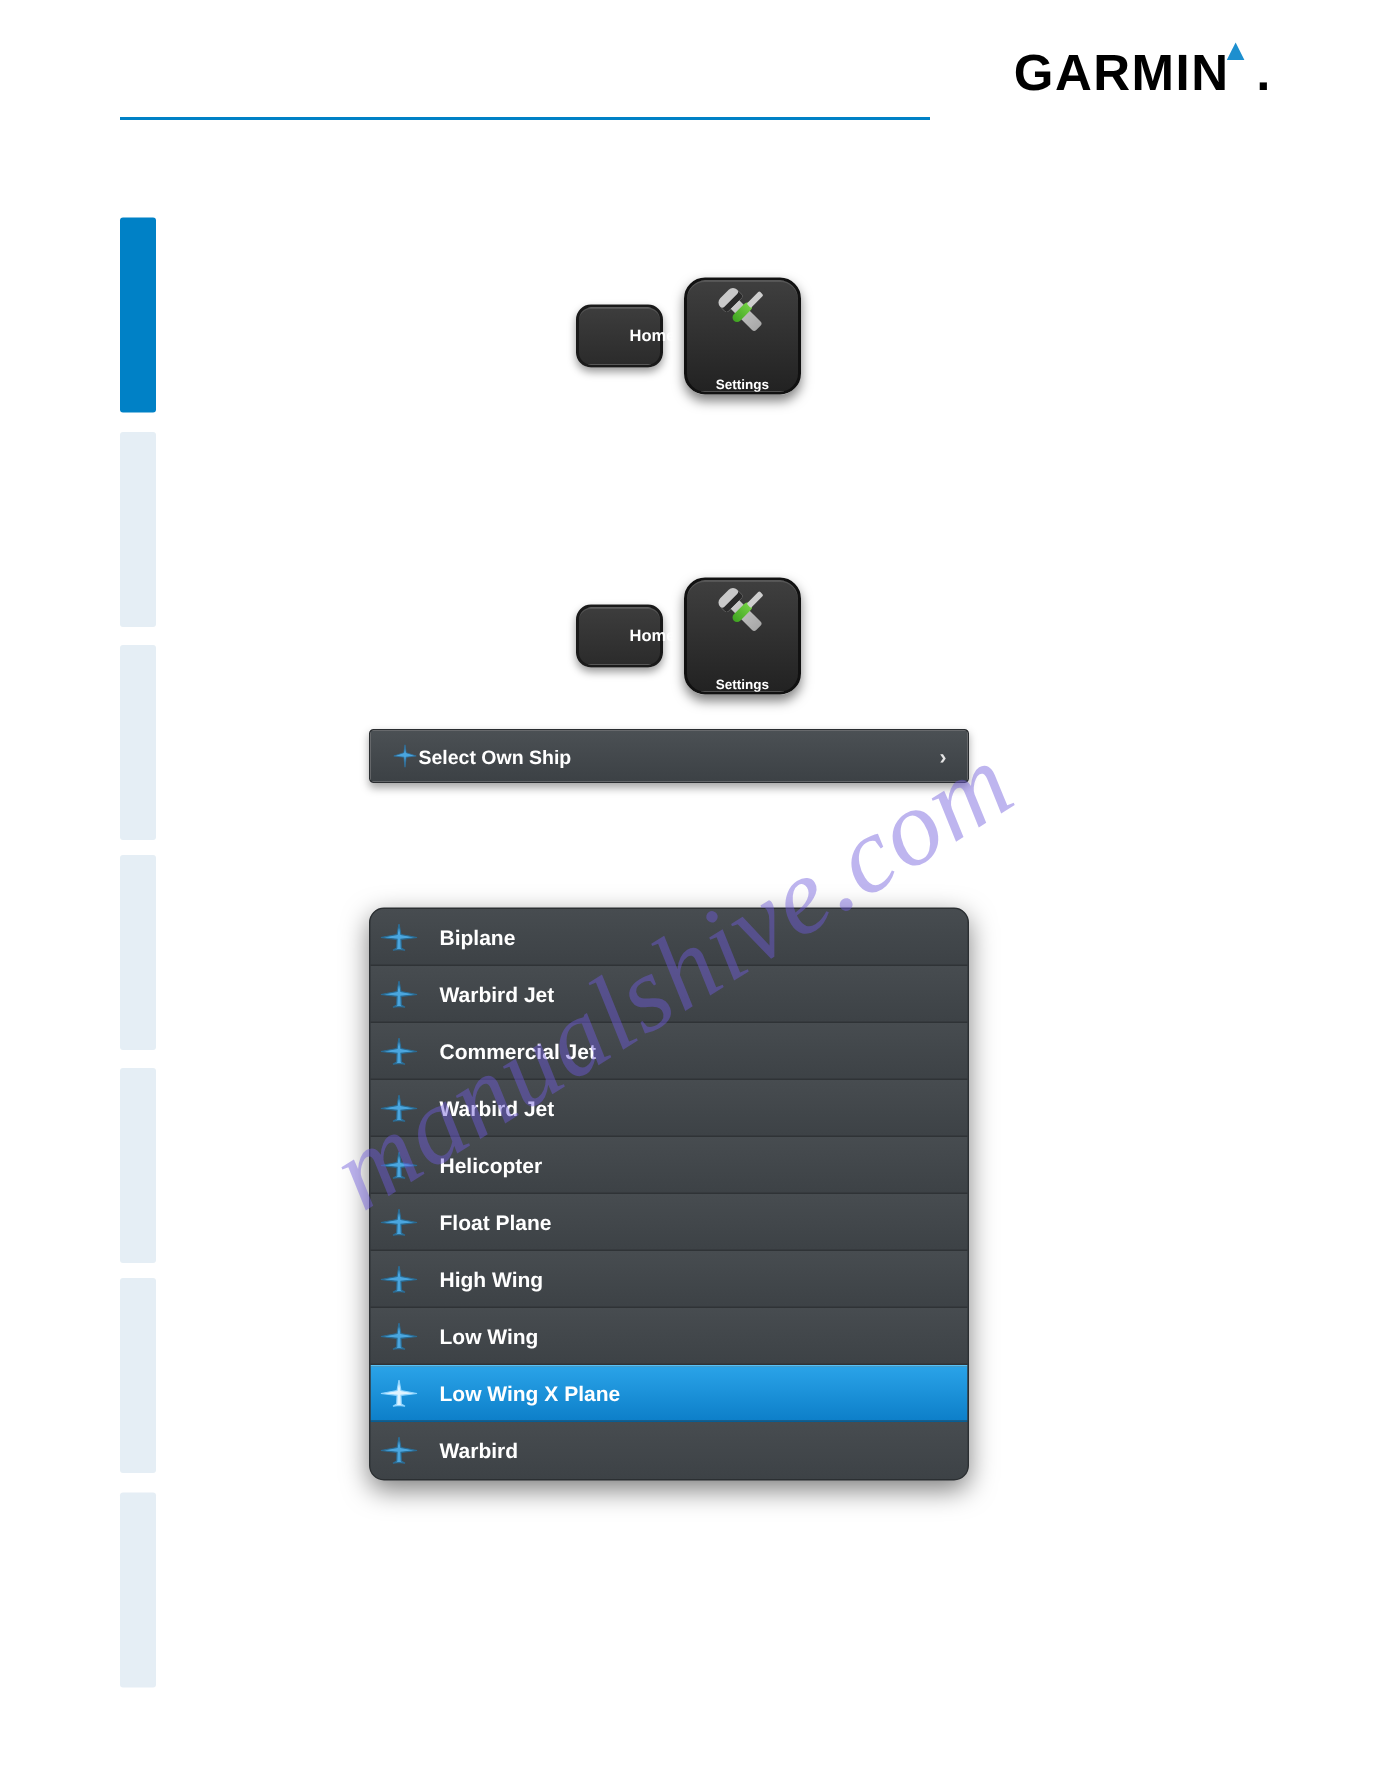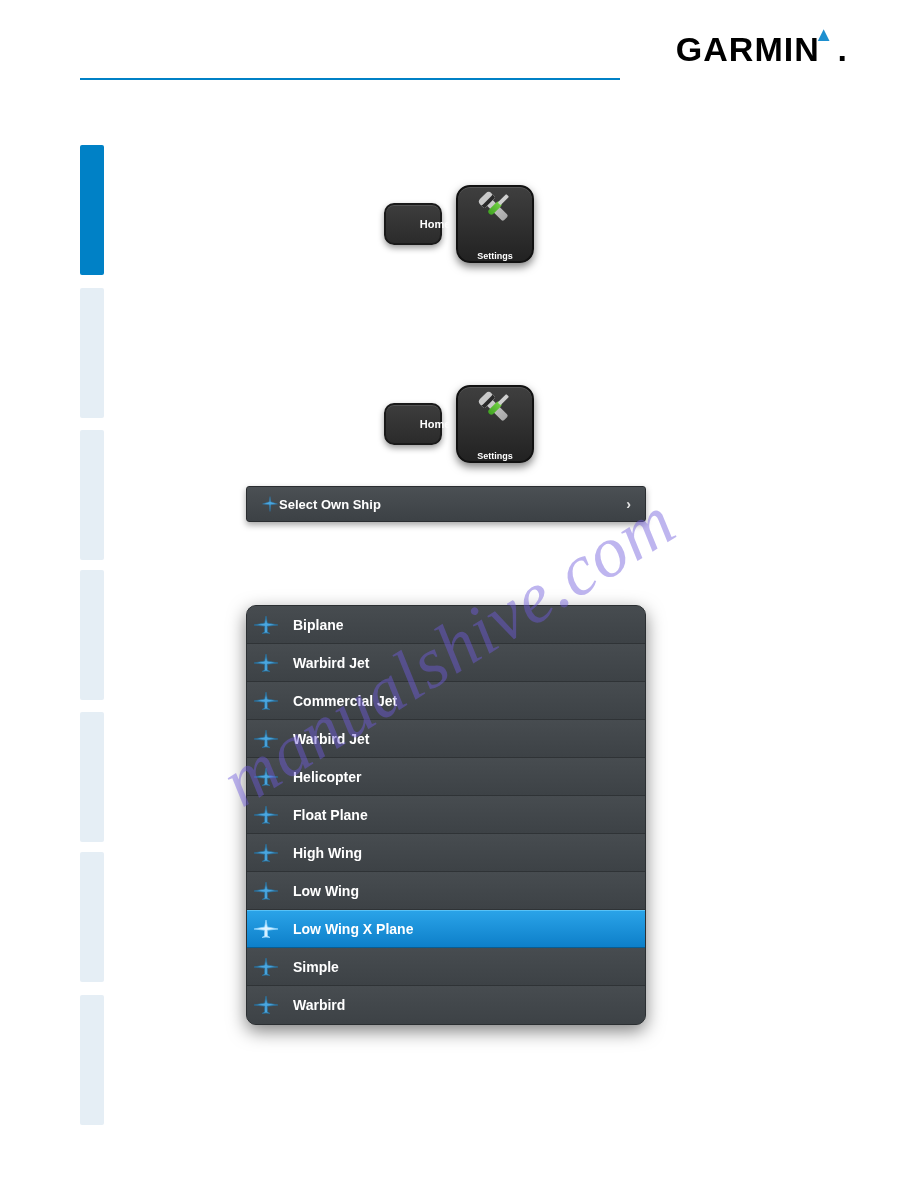--- a/index.html
+++ b/index.html
@@ -334,26 +334,18 @@
           </svg>
         </span>
         <span>Low Wing X Plane</span>
       </div>
       <div class="list-item">
         <span class="plane-ico">
           <svg viewBox="0 0 26 20">
             <path fill="#4aa6df" stroke="#2a6b93" stroke-width="0.8" d="M13 1 L14.3 8 L25 10 L14.3 11.2 L14.5 17 L17 18.5 L13 18 L9 18.5 L11.5 17 L11.7 11.2 L1 10 L11.7 8 Z"></path>
           </svg>
         </span>
-        <span>Simple</span>
-      </div>
-      <div class="list-item">
-        <span class="plane-ico">
-          <svg viewBox="0 0 26 20">
-            <path fill="#4aa6df" stroke="#2a6b93" stroke-width="0.8" d="M13 1 L14.3 8 L25 10 L14.3 11.2 L14.5 17 L17 18.5 L13 18 L9 18.5 L11.5 17 L11.7 11.2 L1 10 L11.7 8 Z"></path>
-          </svg>
-        </span>
         <span>Warbird</span>
       </div>
     </div>
 
   <div class="watermark">manualshive.com</div>
 </div>
 
 </body></html>

